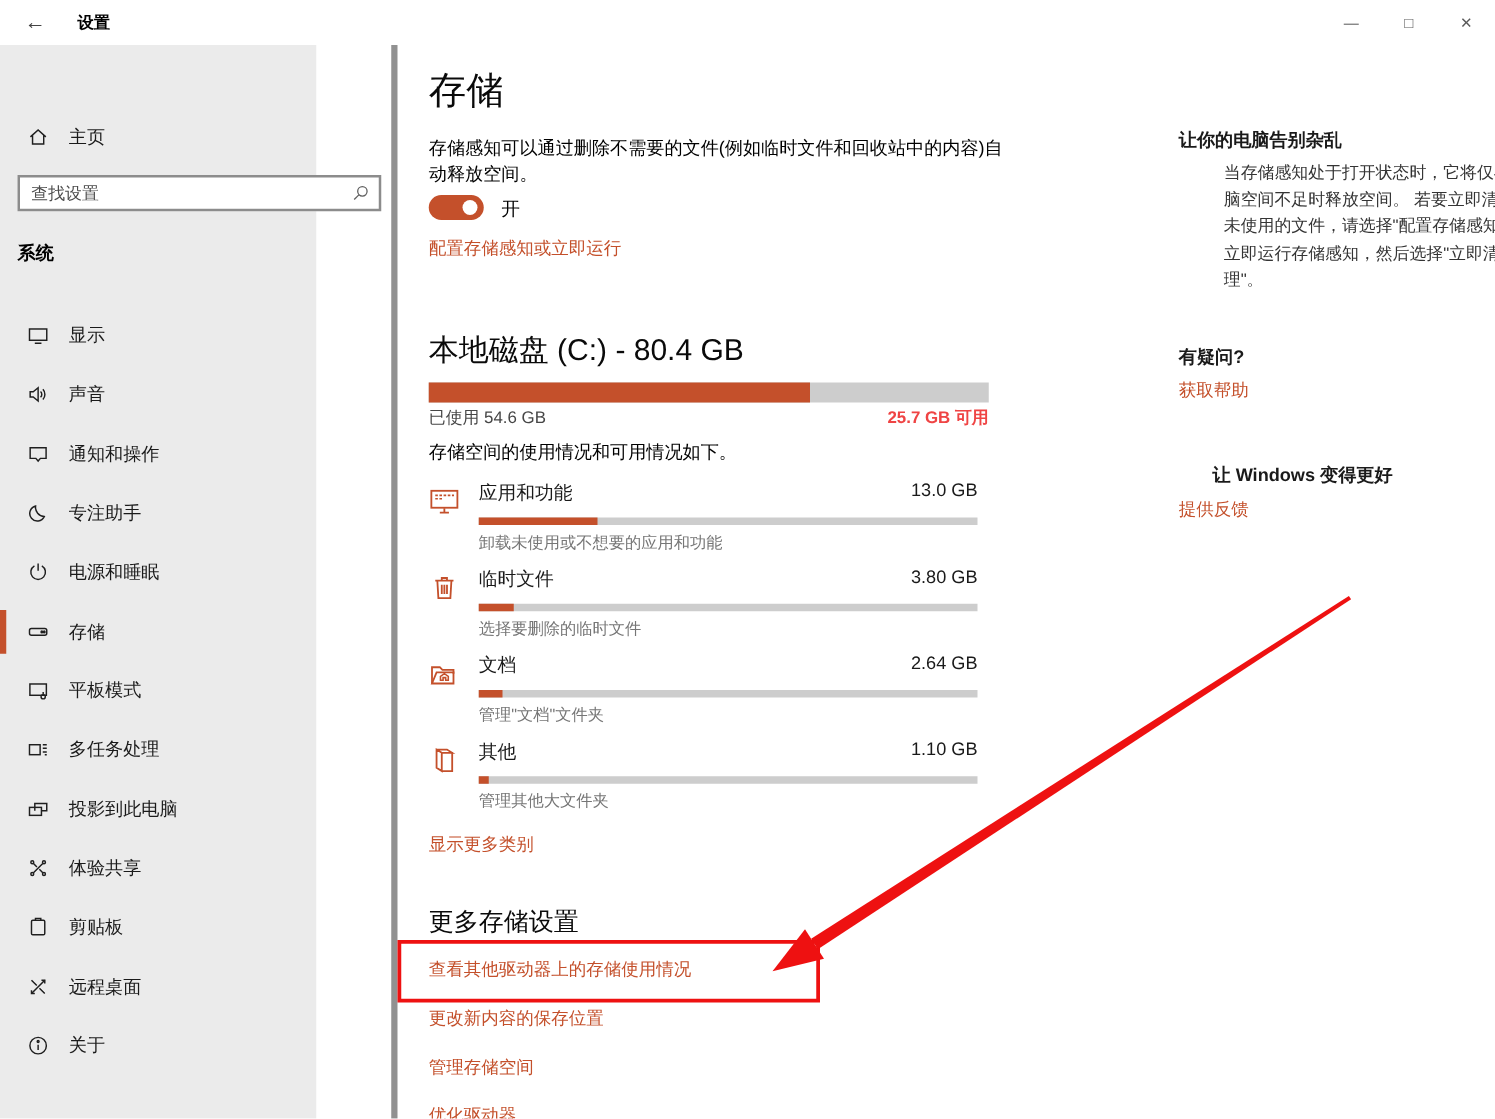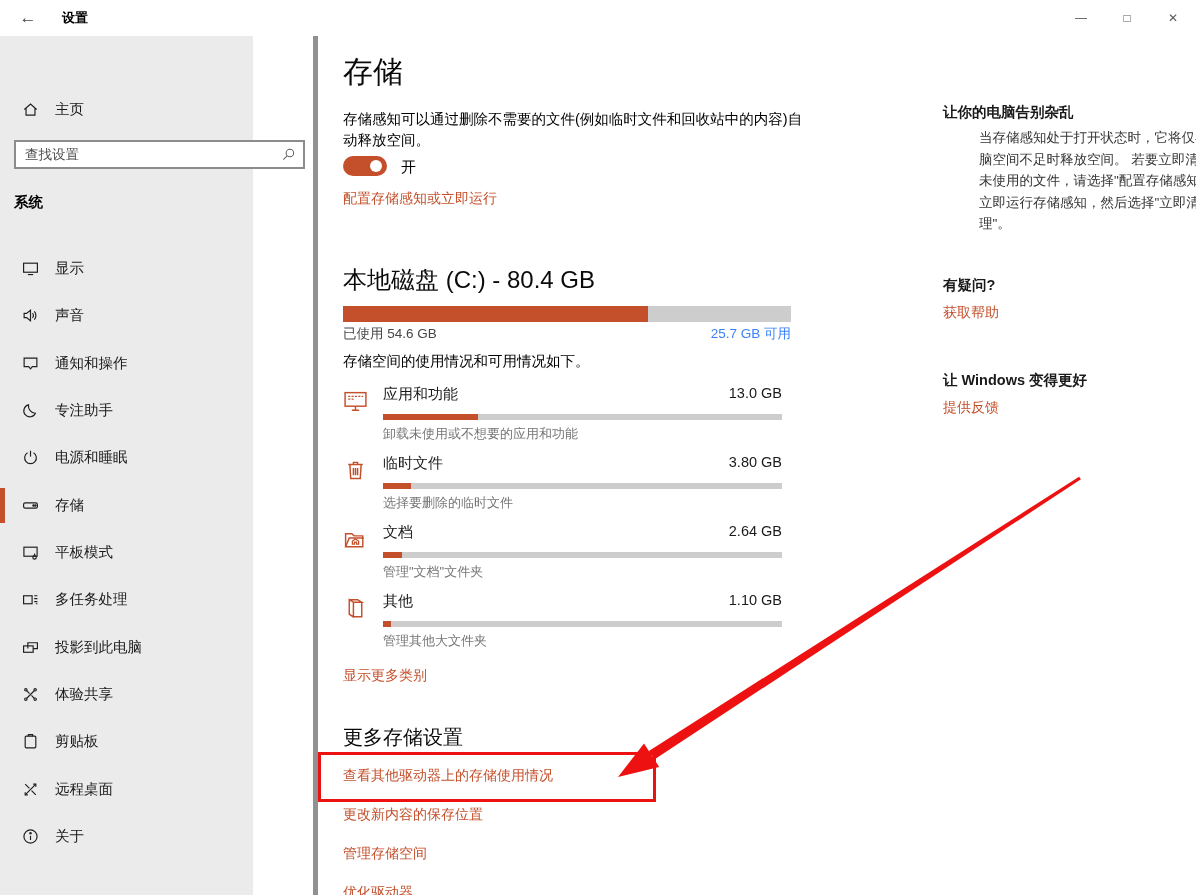--- a/index.html
+++ b/index.html
@@ -48,21 +48,21 @@
   .toggle{position:absolute;left:343px;top:156px;width:44px;height:20px;border-radius:10px;
     background:var(--accent);cursor:pointer;}
   .toggle .knob{position:absolute;left:27px;top:4px;width:12px;height:12px;border-radius:50%;background:#fff;}
   .toggle-label{position:absolute;left:401px;top:158px;font-size:15px;color:#000;}
   .link{color:var(--accent);font-size:14px;cursor:pointer;text-decoration:none;}
   .cfg-link{position:absolute;left:343px;top:190px;}
   .disk-title{position:absolute;left:343px;top:264px;font-size:24px;font-weight:300;color:#0a0a0a;}
   .main-bar{position:absolute;left:343px;top:306px;width:448px;height:16px;background:var(--bar-track);}
   .main-bar .fill{height:100%;background:var(--accent);}
   .used-label{position:absolute;left:343px;top:325px;font-size:13.5px;color:#464646;}
-  .free-label{position:absolute;left:343px;top:325px;width:448px;text-align:right;font-size:13.5px;color:#3b82f6;}
+  .free-label{position:absolute;left:343px;top:325px;width:448px;text-align:right;font-size:13.5px;color:#ef4444;font-weight:bold;}
   .disk-note{position:absolute;left:343px;top:352px;font-size:14.5px;color:#000;}
 
   .cat-row{position:absolute;left:343px;width:439px;height:62px;cursor:pointer;}
   .cat-ic{position:absolute;left:0;top:4px;width:25px;height:25px;color:var(--accent);}
   .cat-head{position:absolute;left:40px;top:0;width:399px;display:flex;justify-content:space-between;}
   .cat-name{font-size:15px;color:#1a1a1a;}
   .cat-size{font-size:14.5px;color:#1a1a1a;}
   .cat-bar{position:absolute;left:40px;top:29px;width:399px;height:6px;background:var(--bar-track);}
   .cat-bar .fill{height:100%;background:var(--accent);}
   .cat-sub{position:absolute;left:40px;top:40px;font-size:13px;color:#767676;text-align:center;}
@@ -71,21 +71,21 @@
   .ms-link0{position:absolute;left:343px;top:767px;}
   .ms-link1{position:absolute;left:343px;top:806px;}
   .ms-link2{position:absolute;left:343px;top:845px;}
   .ms-link3{position:absolute;left:343px;top:884px;}
 
   
   .rp-tip-title{position:absolute;left:943px;top:103px;font-size:14.5px;font-weight:600;color:#1a1a1a;}
   .rp-tip-body{position:absolute;left:943px;top:127px;width:243px;font-size:13.5px;line-height:21.5px;color:#343434;margin-left:36px;}
   .rp-q-title{position:absolute;left:943px;top:276px;font-size:14.5px;font-weight:600;color:#1a1a1a;}
   .rp-help{position:absolute;left:943px;top:304px;}
-  .rp-better{position:absolute;left:943px;top:371px;font-size:14.5px;font-weight:600;color:#1a1a1a;}
+  .rp-better{position:absolute;left:970px;top:371px;font-size:14.5px;font-weight:600;color:#1a1a1a;}
   .rp-feedback{position:absolute;left:943px;top:399px;}
 
   
   .annotation-box{position:absolute;left:318px;top:752px;width:338px;height:50px;
     border:3px solid var(--annotation);z-index:50;pointer-events:none;}
   .annotation-arrow{position:absolute;left:0;top:0;width:1196px;height:895px;z-index:51;pointer-events:none;}
   .annotation-arrow polygon{fill:var(--annotation);}
 </style>
 </head>
 <body>

